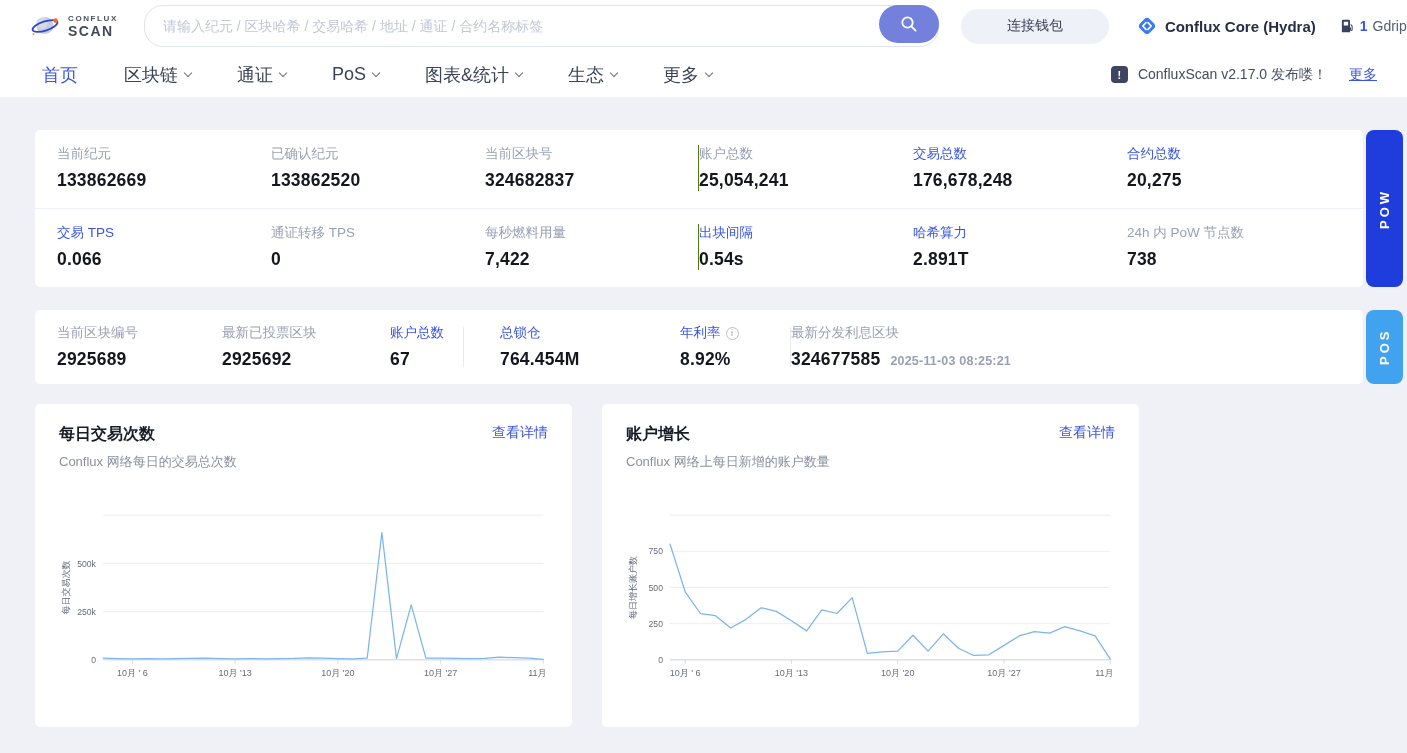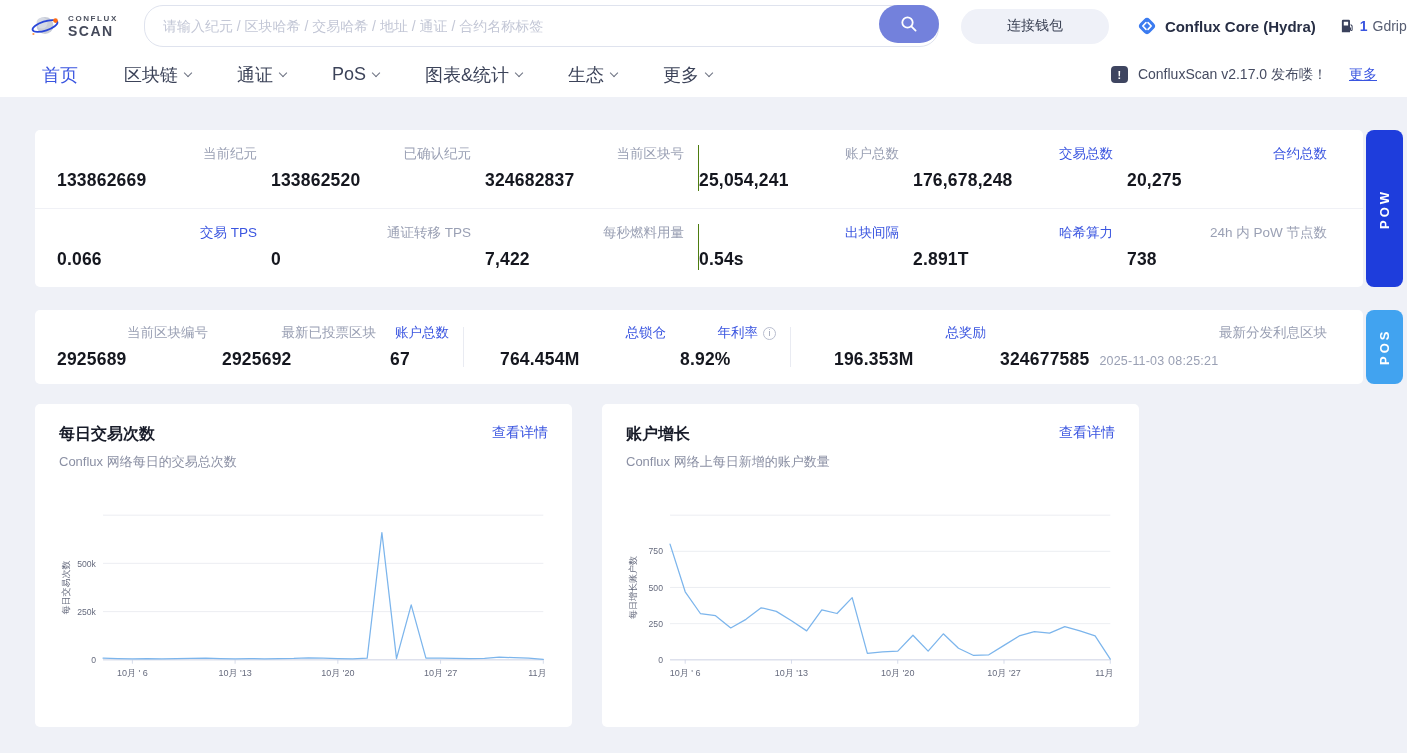--- a/index.html
+++ b/index.html
@@ -53,30 +53,30 @@
     width: 37px; margin-left: 3px; border-radius: 8px; color: #fff; display: flex;
     align-items: center; justify-content: center; writing-mode: vertical-rl;
     transform: rotate(180deg); font-weight: 700; font-size: 13px; letter-spacing: 3px; cursor: pointer;
   }
   .side-tab.pow { background: #1e3ddc; }
   .side-tab.pos { background: #41a3f0; }
   .pow-row { display: grid; grid-template-columns: repeat(6, 1fr); padding: 15px 22px 17px; }
   .pow-row.first { border-bottom: 1px solid #f0f1f6; }
   .pow-row .cell:nth-child(3) { border-right: 1px solid #4d7c0f; }
   .cell { padding-right: 14px; }
-  .cell .lab { font-size: 13.5px; color: #9aa0b4; text-align: right; }
+  .cell .lab { font-size: 13.5px; color: #9aa0b4; }
   .cell .lab.blue { color: #3a55e0; cursor: pointer; }
   .cell .val { margin-top: 7px; font-size: 17.5px; font-weight: 700; color: #15171f; letter-spacing: .2px; }
   .pos-row { display: flex; align-items: center; padding: 14px 22px; }
   .pos-cell.c1 { width: 165px; } .pos-cell.c2 { width: 168px; } .pos-cell.c3 { width: 73px; }
   .pos-cell.c4 { width: 180px; margin-left: 36px; } .pos-cell.c5 { width: 110px; }
   .pos-cell.c6 { width: 166px; margin-left: 43px; } .pos-cell.c7 { flex: 1; }
   .vdiv { width: 1px; height: 40px; background: #e9ebf2; }
   .info-i { display: inline-flex; width: 13px; height: 13px; border-radius: 50%; border: 1px solid #b9becf; color: #9aa0b4; font-size: 9px; align-items: center; justify-content: center; margin-left: 5px; vertical-align: 1px; font-style: normal; }
-  .ts { font-size: 12.5px; color: #9aa0b4; font-weight: 400; margin-left: 10px; }
+  .ts { font-size: 12.5px; color: #9aa0b4; font-weight: 700; margin-left: 10px; }
   
   .charts-row { display: flex; gap: 30px; margin-top: 20px; width: 1104px; }
   .chart-card { flex: 1; background: #fff; border-radius: 5px; padding: 20px 24px 10px; height: 323px; min-width: 0; }
   .chart-head { display: flex; justify-content: space-between; align-items: flex-start; }
   .chart-title { font-size: 16px; font-weight: 700; color: #181c29; margin: 0; }
   .chart-sub { font-size: 13px; color: #8b90a4; margin: 8px 0 0; }
   .detail-link { font-size: 14px; color: #3a55e0; cursor: pointer; text-decoration: none; }
   .chart-area { margin-top: 14px; }
   .chart-area svg text { font-family: "Liberation Sans", sans-serif; }
 </style>
@@ -239,24 +239,20 @@
         <div class="vdiv"></div>
         <div class="cell pos-cell c4">
           <div class="lab blue">总锁仓</div>
           <div class="val">764.454M</div>
         </div>
         <div class="cell pos-cell c5">
           <div class="lab blue"><span>年利率</span><span class="info-i">i</span></div>
           <div class="val">8.92%</div>
         </div>
         <div class="vdiv"></div>
-        <div class="cell pos-cell c6">
-          <div class="lab blue">总奖励</div>
-          <div class="val">196.353M</div>
-        </div>
         <div class="cell pos-cell c7">
           <div class="lab">最新分发利息区块</div>
           <div class="val"><span>324677585</span><span class="ts">2025-11-03 08:25:21</span></div>
         </div>
       </div>
     </div>
     <div class="side-tab pos">POS</div>
   </div>
 
   <div class="charts-row">

